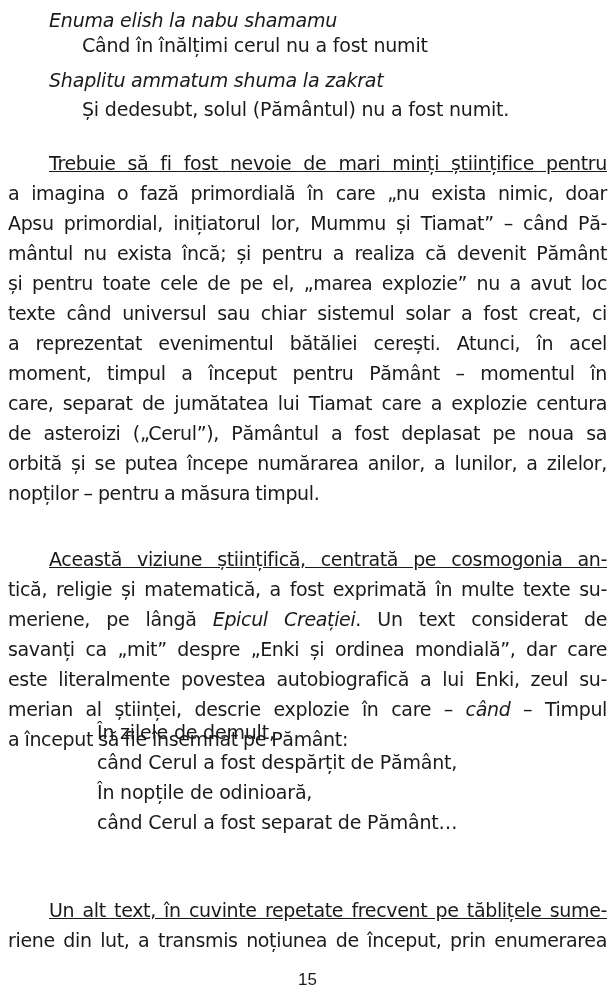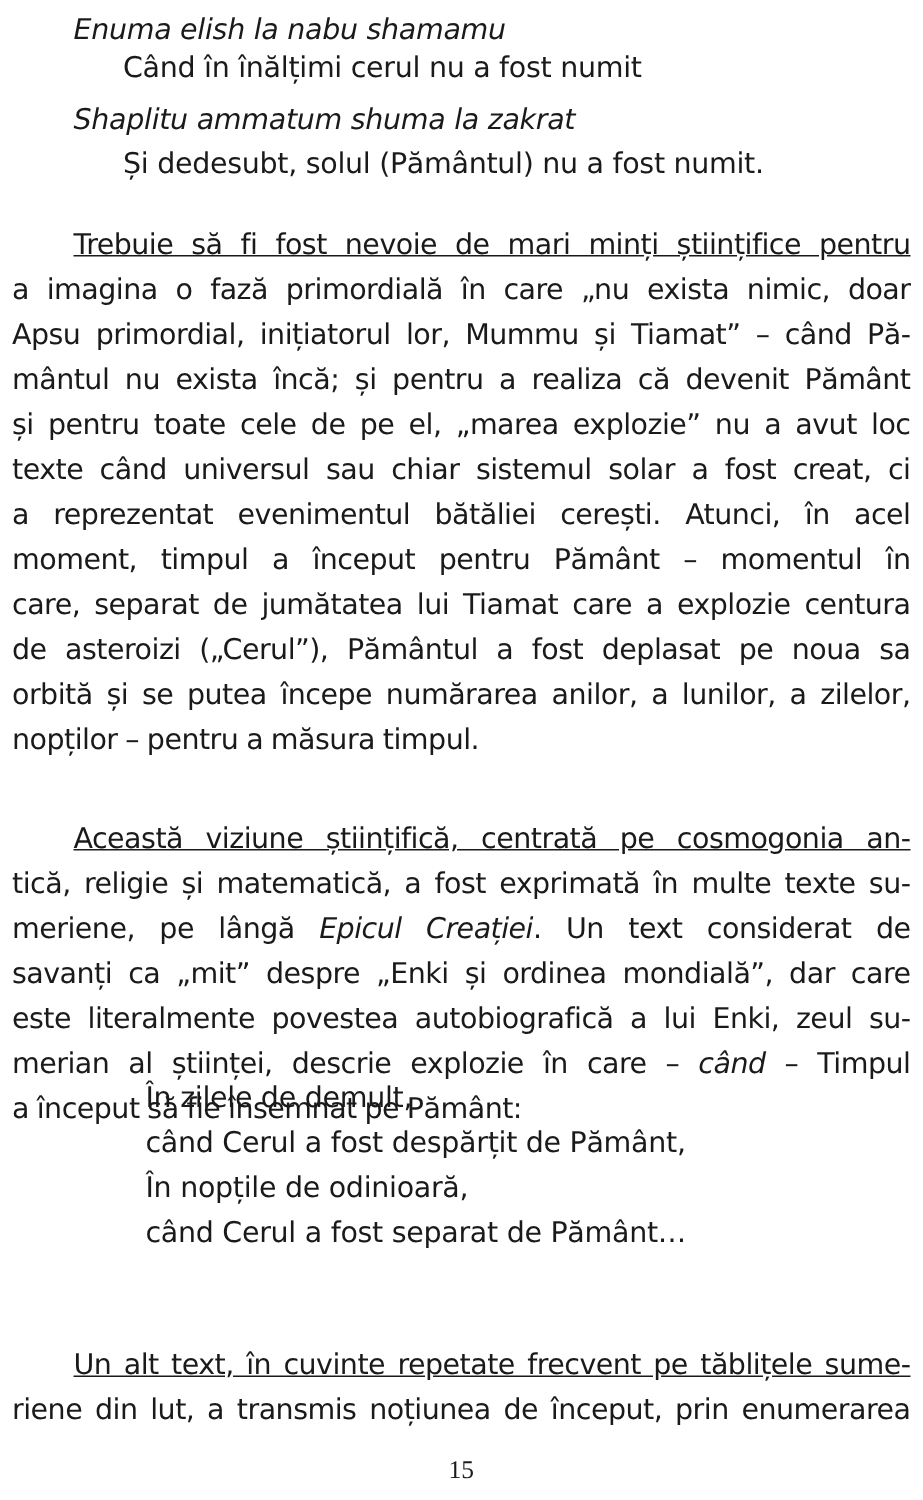--- a/index.html
+++ b/index.html
@@ -10,21 +10,21 @@
   .vline { position:absolute; white-space:nowrap; font-size:19px; line-height:30px; letter-spacing:-0.2px; }
   .it { font-style:italic; }
   .para { position:absolute; left:8px; width:599px; font-size:19px; line-height:30px;
           text-align:justify; letter-spacing:-0.35px; word-spacing:-0.5px; }
   .para .ln { display:block; white-space:nowrap; text-align:justify; text-align-last:justify; height:30px; }
   .para .ln.last { text-align-last:left; }
   .para .ln.ind { padding-left:41px;text-decoration:underline; }
   .poem { position:absolute; left:97px; top:717px; }
   .poem .pl { display:block; white-space:nowrap; font-size:19px; line-height:30px; letter-spacing:-0.2px; }
   .pagenum { position:absolute; left:0; width:615px; top:970px; text-align:center;
-             font-family:Liberation Serif, serif; font-size:17px; }
+             font-family:Liberation Sans, sans-serif; font-size:17px; }
 </style>
 </head>
 <body>
 
 <div class="page">
 
   <div class="verse">
     <div class="vline it" style="left:49px; top:1px;">Enuma elish la nabu shamamu</div>
     <div class="vline" style="left:82px; top:26px;">Când în înălțimi cerul nu a fost numit</div>
     <div class="vline it" style="left:49px; top:61px;">Shaplitu ammatum shuma la zakrat</div>

